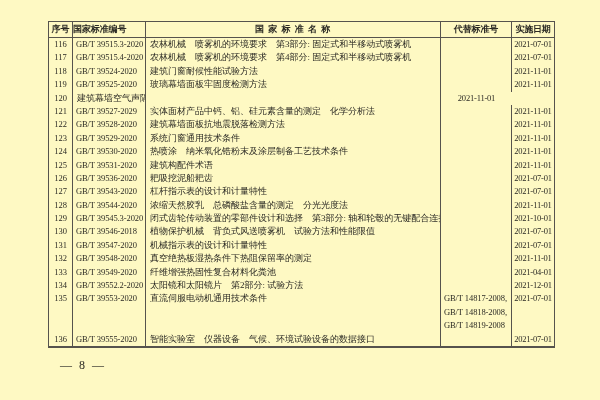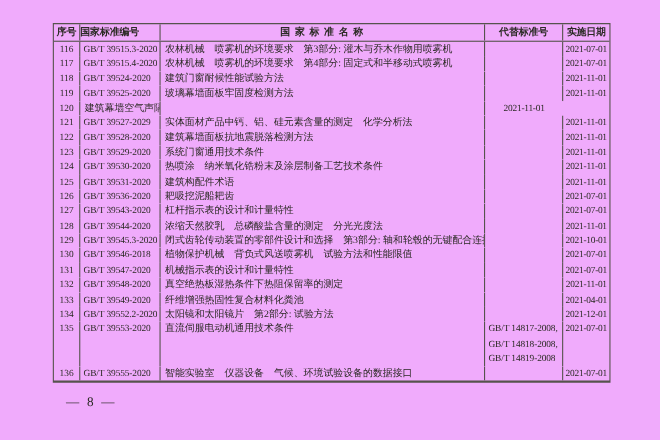--- a/index.html
+++ b/index.html
@@ -11,21 +11,21 @@
   html,body{width:600px;height:400px;}
   body{
     background:#ffffff;
     font-family:"Liberation Serif","DejaVu Serif",serif;
     color:var(--text);
     position:relative;
     overflow:hidden;
   }
   .page{
     position:absolute;left:0;top:0;width:600px;height:400px;
-    background:#f0abfc;
+    background:#fef9c3;
   }
   .standards-table{
     position:absolute;left:48px;top:21px;width:507px;
     border:1px solid var(--border);
     border-bottom-width:2px;
     background:transparent;
   }
   .tr{
     display:grid;
     grid-template-columns:24px 73px 295px 71px 42px;
@@ -74,21 +74,21 @@
       <div class="td c-idx">序号</div>
       <div class="td c-num" style="text-align:left;padding-left:0;">国家标准编号</div>
       <div class="td c-name" style="text-align:center;padding-left:0;">国 家 标 准 名 称</div>
       <div class="td c-rep" style="text-align:center;padding-left:0;">代替标准号</div>
       <div class="td c-date">实施日期</div>
     </div>
     <div>
   <div class="tr">
     <div class="td c-idx">116</div>
     <div class="td c-num">GB/T 39515.3-2020</div>
-    <div class="td c-name">农林机械　喷雾机的环境要求　第3部分: 灌木与乔木作物用喷雾机</div>
+    <div class="td c-name">农林机械　喷雾机的环境要求　第3部分: 固定式和半移动式喷雾机</div>
     <div class="td c-rep"></div>
     <div class="td c-date">2021-07-01</div>
   </div>
 
   <div class="tr">
     <div class="td c-idx">117</div>
     <div class="td c-num">GB/T 39515.4-2020</div>
     <div class="td c-name">农林机械　喷雾机的环境要求　第4部分: 固定式和半移动式喷雾机</div>
     <div class="td c-rep"></div>
     <div class="td c-date">2021-07-01</div>

